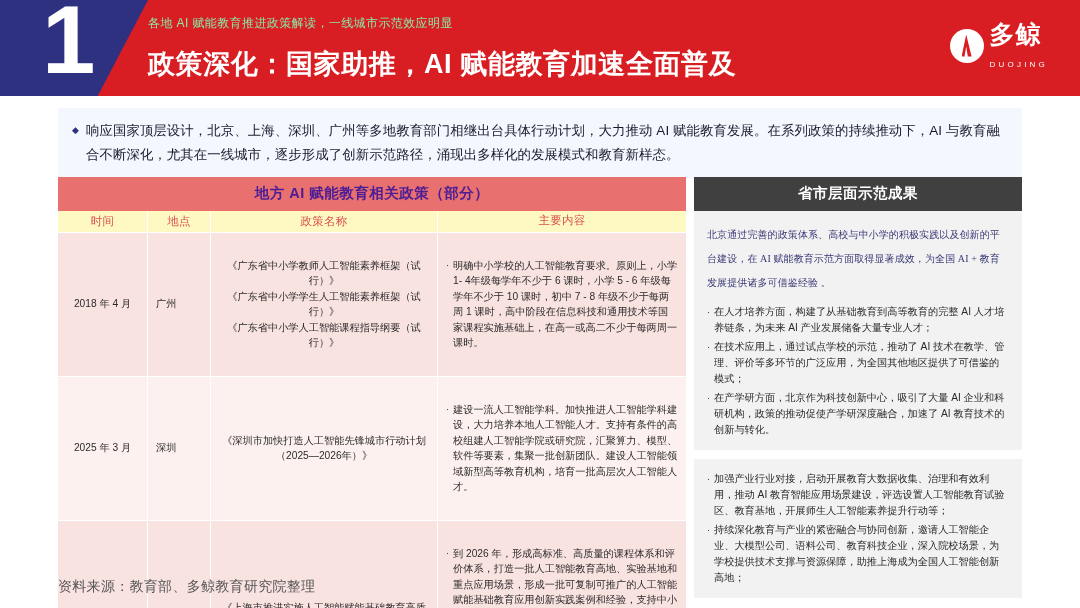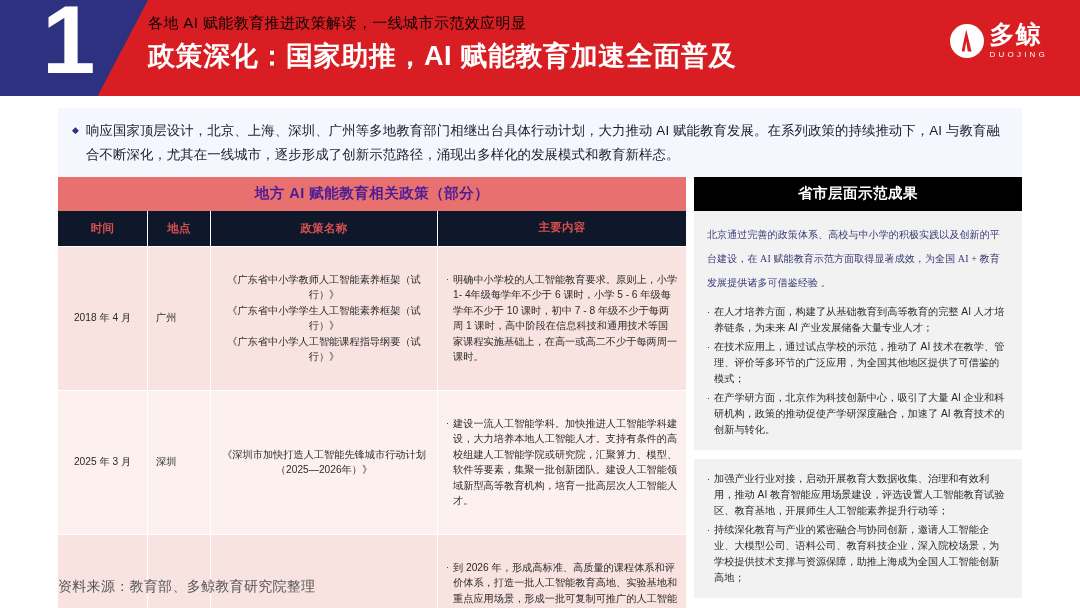--- a/index.html
+++ b/index.html
@@ -43,33 +43,33 @@
     line-height: 96px;
     letter-spacing: -2px;
     font-family: "Liberation Sans", sans-serif;
   }
   .header-texts {
     position: absolute;
     left: 148px;
     top: 14px;
   }
   .header-sub {
-    font-size: 15px;
-    color: #000000;
+    font-size: 12px;
+    color: #86efac;
     letter-spacing: 0.4px;
     line-height: 18px;
     font-weight: normal;
     opacity: 0.97;
   }
   .header-title {
     font-size: 27px;
     color: #ffffff;
     font-weight: bold;
     letter-spacing: 0.6px;
-    margin-top: 7px;
+    margin-top: 15px;
     line-height: 34px;
   }
   .logo {
     position: absolute;
     right: 32px;
     top: 22px;
     display: flex;
     align-items: center;
     gap: 6px;
   }
@@ -97,21 +97,21 @@
     font-weight: bold;
     color: #ffffff;
     letter-spacing: 1px;
     display: block;
   }
   .logo-en {
     font-size: 8px;
     color: #ffffff;
     letter-spacing: 3.2px;
     display: block;
-    margin-top: 4px;
+    margin-top: 14px;
     text-align: center;
   }
 
   
   .intro {
     position: absolute;
     left: 58px;
     top: 108px;
     width: 964px;
     background: #F4F7FD;
@@ -151,25 +151,25 @@
     text-align: center;
     padding: 7px 0 8px 0;
     letter-spacing: 0.5px;
   }
   table.policy {
     width: 100%;
     border-collapse: collapse;
     table-layout: fixed;
   }
   table.policy th {
-    background: #0f172a;
+    background: #fef9c3;
     color: #D9504F;
     font-size: 11.5px;
-    font-weight: bold;
-    padding: 9px 2px;
+    font-weight: normal;
+    padding: 2px 2px;
     text-align: center;
     border-right: 1px solid #ffffff;
     letter-spacing: 0.3px;
   }
   table.policy th:last-child { border-right: none; }
   table.policy td {
     font-size: 10.2px;
     line-height: 15.5px;
     padding: 25px 8px;
     vertical-align: middle;
@@ -204,21 +204,21 @@
   }
 
   
   .right-panel {
     position: absolute;
     left: 694px;
     top: 177px;
     width: 328px;
   }
   .right-title {
-    background: #000000;
+    background: #404040;
     color: #ffffff;
     font-size: 14.5px;
     font-weight: bold;
     text-align: center;
     padding: 7px 0 8px 0;
     letter-spacing: 0.5px;
   }
   .case-box {
     background: #F2F2F2;
     padding: 12px 13px 12px 13px;

